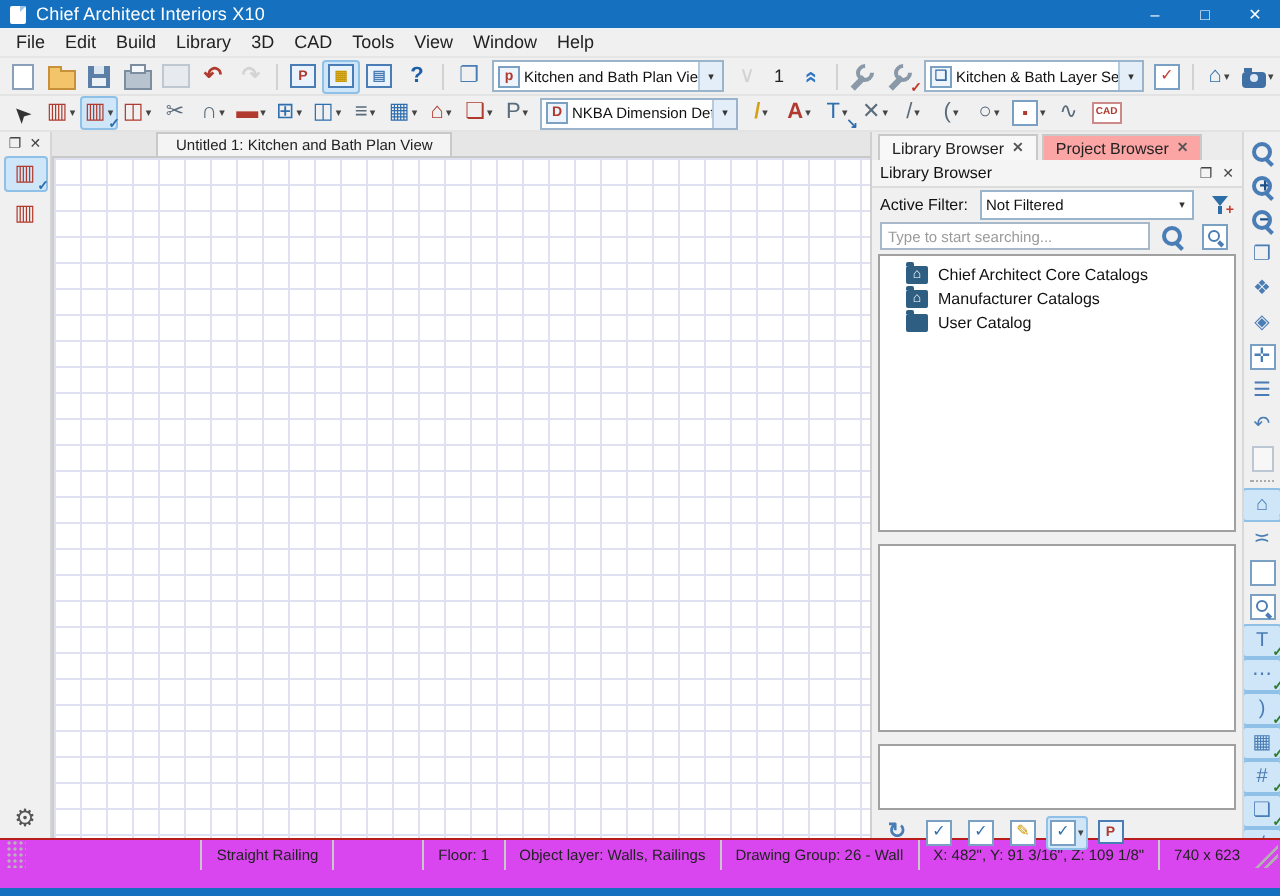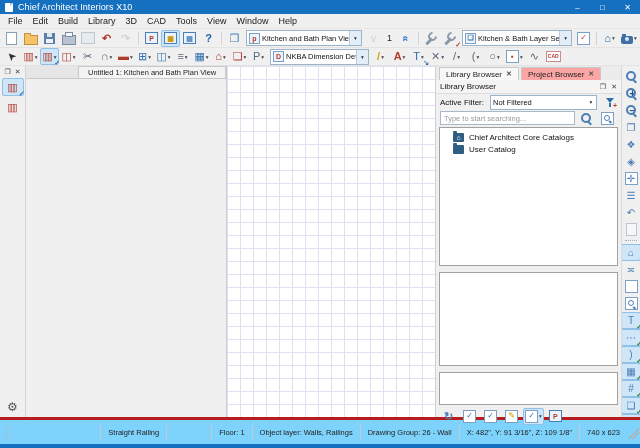--- a/index.html
+++ b/index.html
@@ -90,21 +90,21 @@
 
   
   .main{flex:1;display:flex;min-height:0}
   .side-dock{width:25px;background:#f0f0f0;border-right:1px solid #d5d5d5;display:flex;
         flex-direction:column;align-items:center;flex:none}
   .dock-head{display:flex;gap:4px;height:11px;align-items:center;font-size:7px;color:#444}
   .dock-items{display:flex;flex-direction:column;gap:2px;margin-top:1px}
   .dock-items .tbtn{width:18px;height:16px}
   .gear{margin-top:auto;margin-bottom:4px;font-size:12px;color:#555;line-height:1}
 
-  .center{flex:1;display:flex;flex-direction:row;min-width:0}
+  .center{flex:1;display:flex;flex-direction:column;min-width:0}
   .tabbar{height:12px;background:#e6e6e6;border-bottom:1px solid #c9c9c9;display:flex;
         align-items:flex-end;flex:none}
   .view-tab{font-size:7.5px;color:#222;padding:1px 9px;margin-left:52px;background:#f4f4f4;
         border:1px solid #c9c9c9;border-bottom:none;white-space:nowrap}
   .canvas{flex:1;background:#fff;border-left:1px solid #cccccc;
         background-image:linear-gradient(#e0e0f3 1px,transparent 1px),
                          linear-gradient(90deg,#e0e0f3 1px,transparent 1px);
         background-size:13px 13px}
 
   
@@ -151,22 +151,22 @@
 
   
   .edge-toolbar{width:18px;background:#f0f0f0;border-left:1px solid #d8d8d8;display:flex;
         flex-direction:column;align-items:center;padding-top:2px;flex:none;overflow:hidden}
   .edge-toolbar .tbtn{width:16px;height:15px;margin:0}
   .edge-toolbar .tsep{width:12px;height:1px;margin:2px 0;background:transparent;
         border-top:1px dotted #aaa}
   .edge-toolbar .glyph{font-size:10px}
 
   
-  .statusbar{height:24px;background:#7dd3fc;border-top:3px solid #b91c1c;display:flex;
-        align-items:center;font-size:7.5px;color:#222;flex:none}
+  .statusbar{height:24px;background:#d946ef;border-top:1px solid #b91c1c;display:flex;
+        font-size:7.5px;color:#222;flex:none}
   .grip{width:10px;height:14px;margin-left:3px;flex:none;
         background-image:radial-gradient(#b5b5b5 35%,transparent 40%);background-size:3px 3px}
   .sb-spacer{flex:1}
   .sb-cell{padding:0 7px;border-left:1px solid #c8c8c8;height:15px;display:flex;align-items:center;
         white-space:nowrap;flex:none}
   .sb-gap{width:30px}
   .resize-grip{width:12px;height:14px;margin-right:1px;flex:none;
         background-image:linear-gradient(135deg,transparent 55%,#b0b0b0 56%,#b0b0b0 62%,transparent 63%,
         transparent 72%,#b0b0b0 73%,#b0b0b0 79%,transparent 80%)}
   .bottom-strip{height:4px;background:#1571bf;flex:none}
@@ -439,20 +439,24 @@
             <span class="i-mag"></span>
           </span>
         <span class="tbtn">
             <span class="i-boxmag"></span>
           </span>
       </div>
       <div class="tree-box" id="tree">
           <div class="tree-item">
             <span class="ti catalog-folder">⌂</span>
             <span>Chief Architect Core Catalogs</span>
+          </div>
+          <div class="tree-item">
+            <span class="ti catalog-folder">⌂</span>
+            <span>Manufacturer Catalogs</span>
           </div>
           <div class="tree-item">
             <span class="ti folder"></span>
             <span>User Catalog</span>
           </div>
         </div>
       <div class="preview-pane pv1"></div>
       <div class="preview-pane pv2"></div>
       <div class="lib-toolbar">
           <span class="tbtn">

